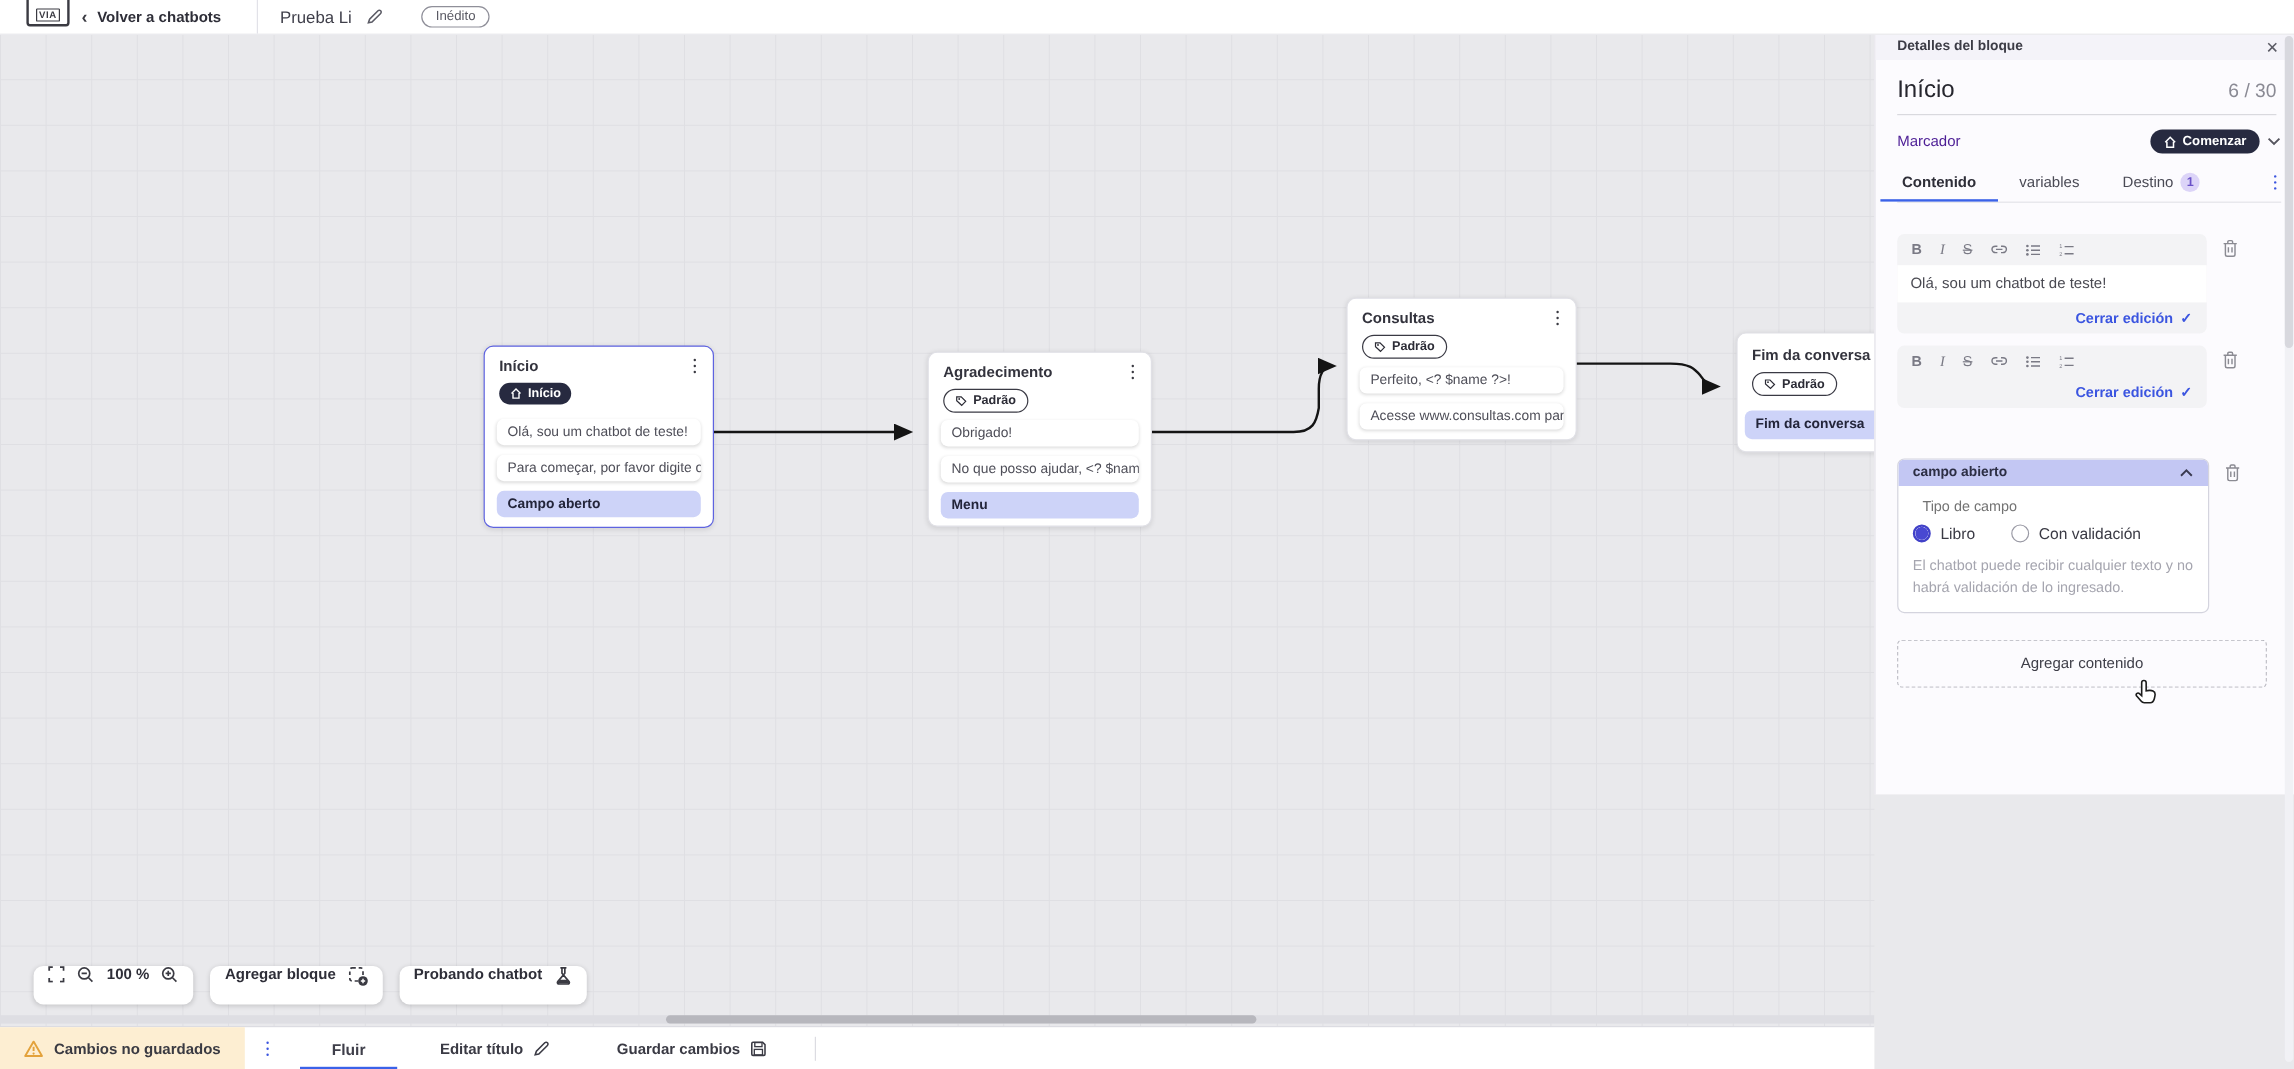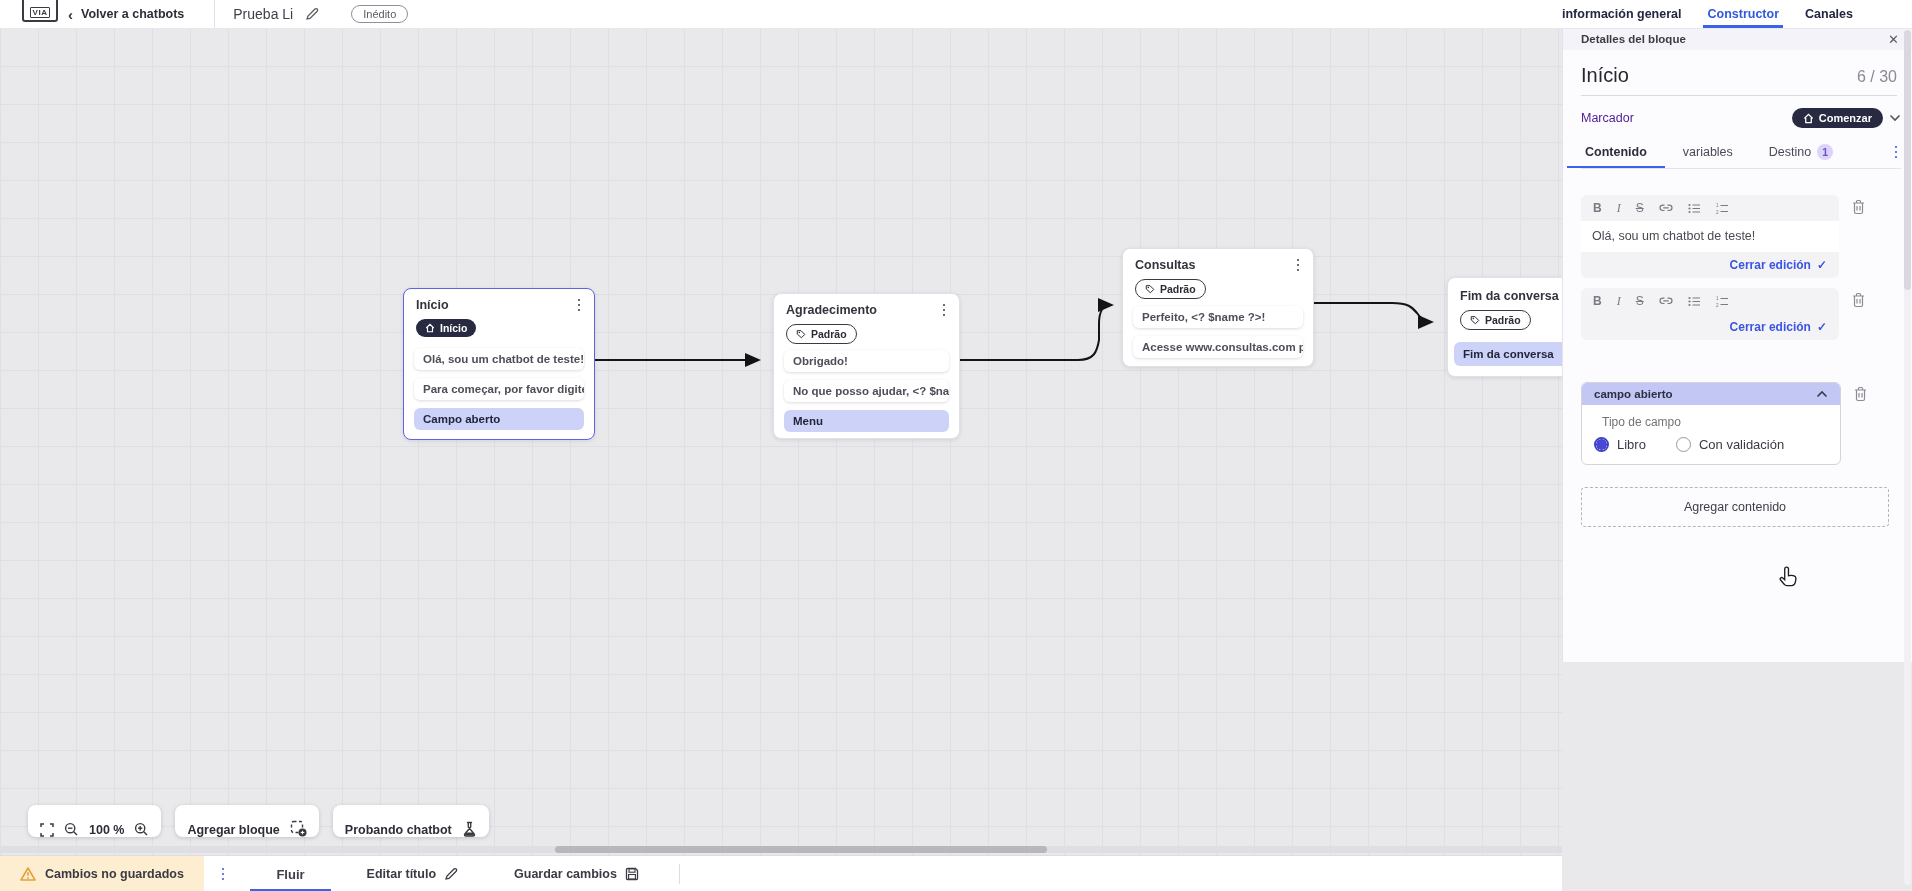--- a/index.html
+++ b/index.html
@@ -40,29 +40,29 @@
   .node-head{display:flex;align-items:center;justify-content:space-between;padding:8px 10px 0 12px;height:16px;}
   .node-title{font-size:12.5px;font-weight:bold;color:#33333d;}
   .kebab{display:flex;flex-direction:column;gap:2.5px;align-items:center;cursor:pointer;padding:1px 4px;}
   .kebab i{width:2.5px;height:2.5px;border-radius:50%;background:#3a3a42;display:block;}
   .kebab.blue i{background:#3b55e0;}
   .nbadge{display:inline-flex;align-items:center;gap:5px;margin:6px 0 0 12px;border-radius:12px;
     padding:2px 9px;font-size:10.5px;font-weight:bold;height:14px;}
   .nbadge.dark{background:#272a40;color:#fff;}
   .nbadge.outline{background:#fff;border:1px solid #3a3a44;color:#2c2c36;}
   .nrow{margin:8px 10px 0 10px;border-radius:6px;padding:0 9px;height:22px;line-height:22px;
-    font-size:11.5px;color:#4e4e58;white-space:nowrap;overflow:hidden;font-weight:bold;}
+    font-size:11.5px;color:#4e4e58;white-space:nowrap;overflow:hidden;}
   .nrow.card{background:#fff;box-shadow:0 1px 3px rgba(0,0,0,.14);}
   .nrow.purple{background:#cdd3f8;color:#23253a;font-weight:bold;}
   .nrow.first{margin-top:11px;}
 
   
   .cv-toolbar{position:absolute;left:28px;top:777px;display:flex;gap:14px;z-index:5;}
   .cv-card{background:#fff;border-radius:8px;box-shadow:0 1px 4px rgba(0,0,0,.16);height:32px;
-    display:flex;align-items:flex-end;gap:10px;padding:0 12px;font-size:12.5px;font-weight:bold;color:#2e2e38;cursor:pointer;}
+    display:flex;align-items:flex-start;gap:10px;padding:0 12px;font-size:12.5px;font-weight:bold;color:#2e2e38;cursor:pointer;}
   .zoom-val{font-size:12.5px;font-weight:bold;color:#2e2e38;}
   .hscroll{position:absolute;left:0;top:818px;width:1562px;height:7px;background:#dedee3;z-index:4;}
   .hscroll .thumb{position:absolute;left:555px;top:0;width:492px;height:7px;background:#b7b7bd;border-radius:4px;}
 
   
   .panel{position:absolute;left:1562px;top:28px;width:350px;height:634px;background:#fcfbfe;
     border-left:1px solid #e4e3ea;z-index:30;}
   .panel-header{height:22px;background:#f4f3f9;display:flex;align-items:center;justify-content:space-between;
     padding:0 14px 0 18px;}
   .panel-header .ph-title{font-size:11.5px;font-weight:bold;color:#3c3c46;}
@@ -149,25 +149,20 @@
       <span class="lbl">Volver a chatbots</span>
     </div>
     <div class="tb-divider"></div>
     <span class="bot-title">Prueba Li</span>
     <span class="pencil-btn">
       <svg width="14" height="14" viewBox="0 0 14 14">
           <path d="M2 12 L3 9 L10 2 C10.6 1.4 11.6 1.4 12.2 2 C12.8 2.6 12.8 3.6 12.2 4.2 L5 11.4 Z" fill="none" stroke="#5a5a64" stroke-width="1.3"></path>
         </svg>
     </span>
     <span class="pill-inedito">Inédito</span>
-    <div class="top-tabs">
-      <div class="top-tab">información general</div>
-      <div class="top-tab active">Constructor</div>
-      <div class="top-tab">Canales</div>
-    </div>
   </div>
 
   <div class="canvas">
     <svg class="wires">
       <defs>
         <marker id="arr" markerWidth="9" markerHeight="8" refX="6" refY="3.5" orient="auto">
           <path d="M0,0 L8,3.5 L0,7 z" fill="#141414"></path>
         </marker>
       </defs>
       <path d="M592 332 H757" fill="none" stroke="#141414" stroke-width="2" marker-end="url(#arr)"></path>
@@ -419,20 +414,21 @@
               </svg>
           </div>
           <div class="cf-body">
             <div class="cf-type">Tipo de campo</div>
             <div class="radio-row">
               <span class="radio sel"></span>
               <span class="radio-lbl">Libro</span>
               <span class="radio unsel"></span>
               <span class="radio-lbl">Con validación</span>
             </div>
+            <div class="cf-desc">El chatbot puede recibir cualquier texto y no habrá validación de lo ingresado.</div>
           </div>
         </div>
         <span class="trash">
           <svg width="15" height="16" viewBox="0 0 15 16">
               <path d="M2 4 H13 M5.5 4 V2.5 C5.5 2 6 1.5 6.5 1.5 H8.5 C9 1.5 9.5 2 9.5 2.5 V4 M3.5 4 V13 C3.5 14 4.2 14.5 5 14.5 H10 C10.8 14.5 11.5 14 11.5 13 V4 M6 7 V11.5 M9 7 V11.5" fill="none" stroke="#8b8b93" stroke-width="1.2"></path>
             </svg>
         </span>
       </div>
 
       <div class="add-content">

